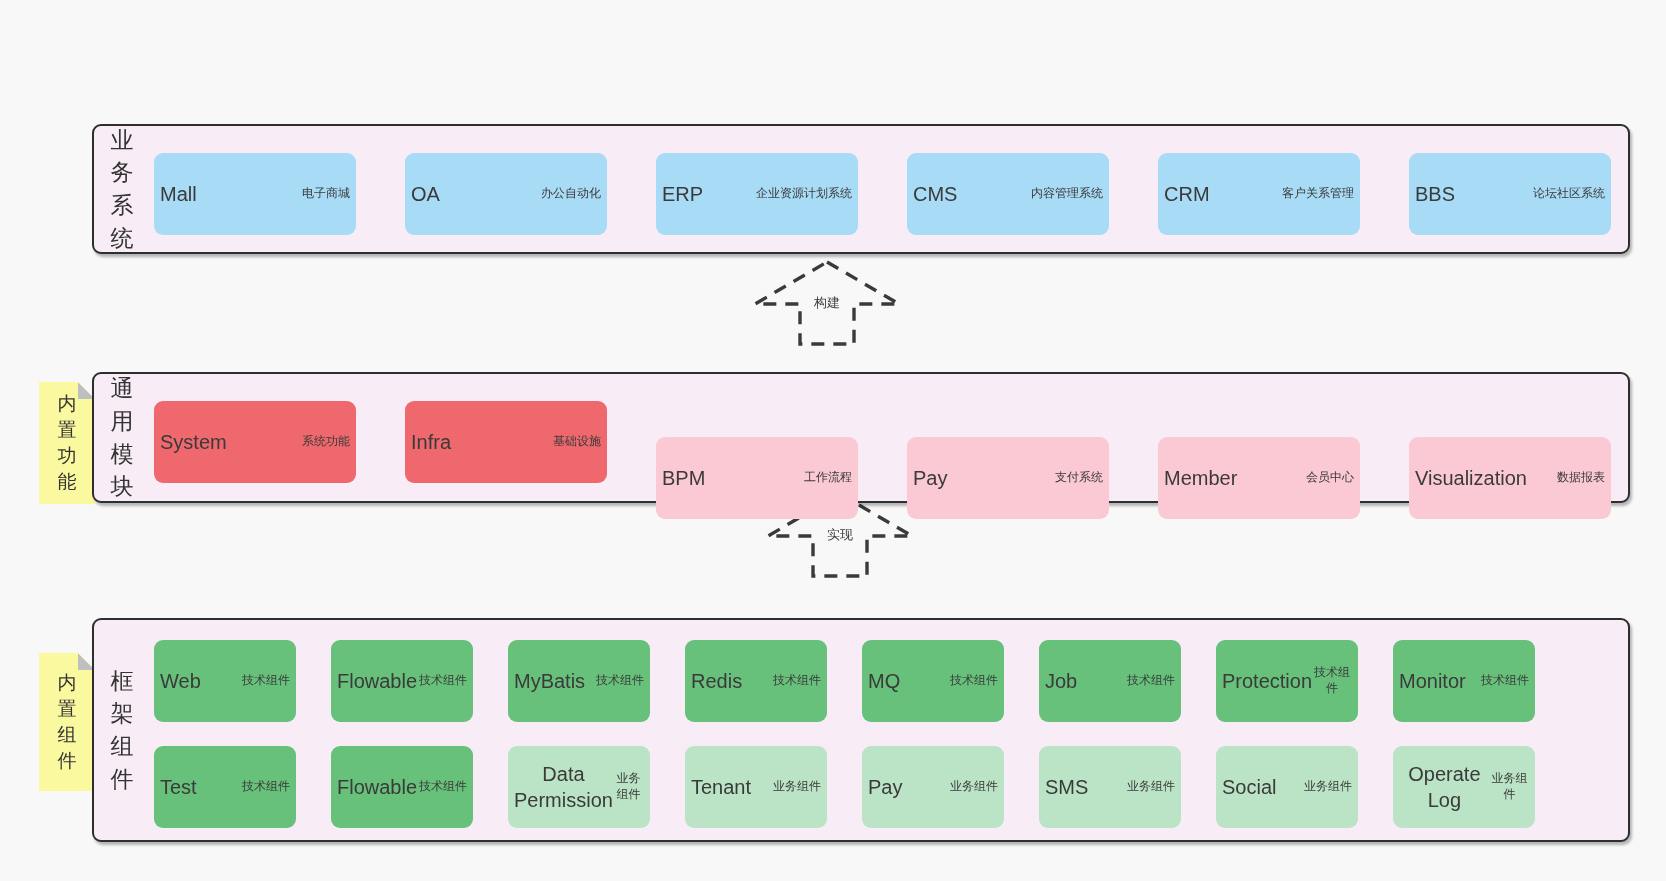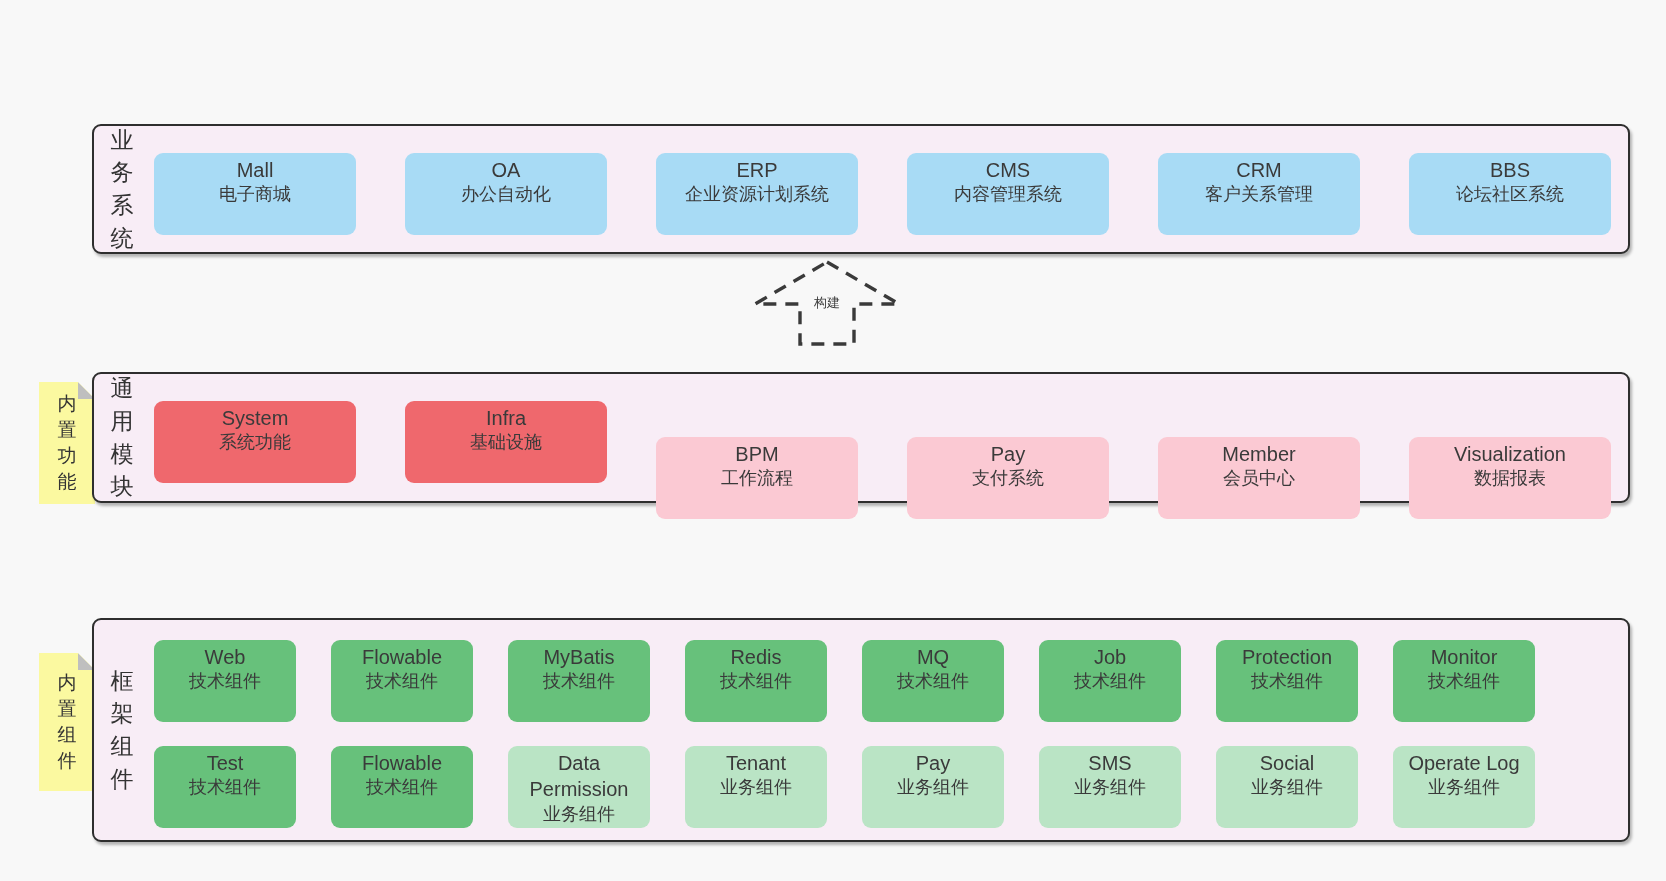--- a/index.html
+++ b/index.html
@@ -20,28 +20,28 @@
   }
   .band-label{
     position:absolute;left:9px;top:0;bottom:0;width:38px;
     display:flex;align-items:center;justify-content:center;
     font-size:23px;line-height:1.42;color:#333;text-align:center;
   }
   .box-row{position:absolute;left:60px;display:flex;}
   .row-6{gap:49px;}
   .row-8{gap:35px;}
   .box{
-    border-radius:9px;display:flex;flex-direction:column;
-    align-items:center;justify-content:flex-start;text-align:center;
+    border-radius:9px;display:flex;flex-direction:row;
+    align-items:center;justify-content:space-between;text-align:center;
     line-height:1.32;padding:4px 6px;
   }
   .row-6 .box{width:202px;height:82px;}
   .row-8 .box{width:142px;height:82px;}
   .box .en{font-size:20px;}
-  .box .zh{font-size:18px;}
+  .box .zh{font-size:12px;}
   .box.blue{background:var(--blue);}
   .box.red{background:var(--red);}
   .box.pink{background:var(--pink);margin-top:36px;}
   .box.green{background:var(--green);}
   .box.lgreen{background:var(--lgreen);}
 
   .sticky{
     position:absolute;left:39px;width:56px;background:var(--sticky);
     clip-path:polygon(0 0,calc(100% - 17px) 0,100% 17px,100% 100%,0 100%);
     z-index:1;
@@ -134,20 +134,26 @@
           <span class="en">Member</span>
           <span class="zh">会员中心</span>
         </div>
         <div class="box pink">
           <span class="en">Visualization</span>
           <span class="zh">数据报表</span>
         </div>
       </div>
   </div>
 
+  <div class="arrow-wrap" style="left:765px;top:490px;">
+    <svg viewBox="0 0 150 90">
+      <path d="M75 4 L147 46 L102 46 L102 86 L48 86 L48 46 L3 46 Z" fill="#f8f8f8" stroke="#3a3a3a" stroke-width="3.4" stroke-dasharray="13 9"></path>
+    </svg>
+    <span class="arrow-label">实现</span>
+  </div>
 
   <div class="band" style="top:618px;height:224px;">
     <div class="band-label">框<br>架<br>组<br>件</div>
     <div class="box-row row-8" style="top:20px;">
         <div class="box green">
           <span class="en">Web</span>
           <span class="zh">技术组件</span>
         </div>
         <div class="box green">
           <span class="en">Flowable</span>

